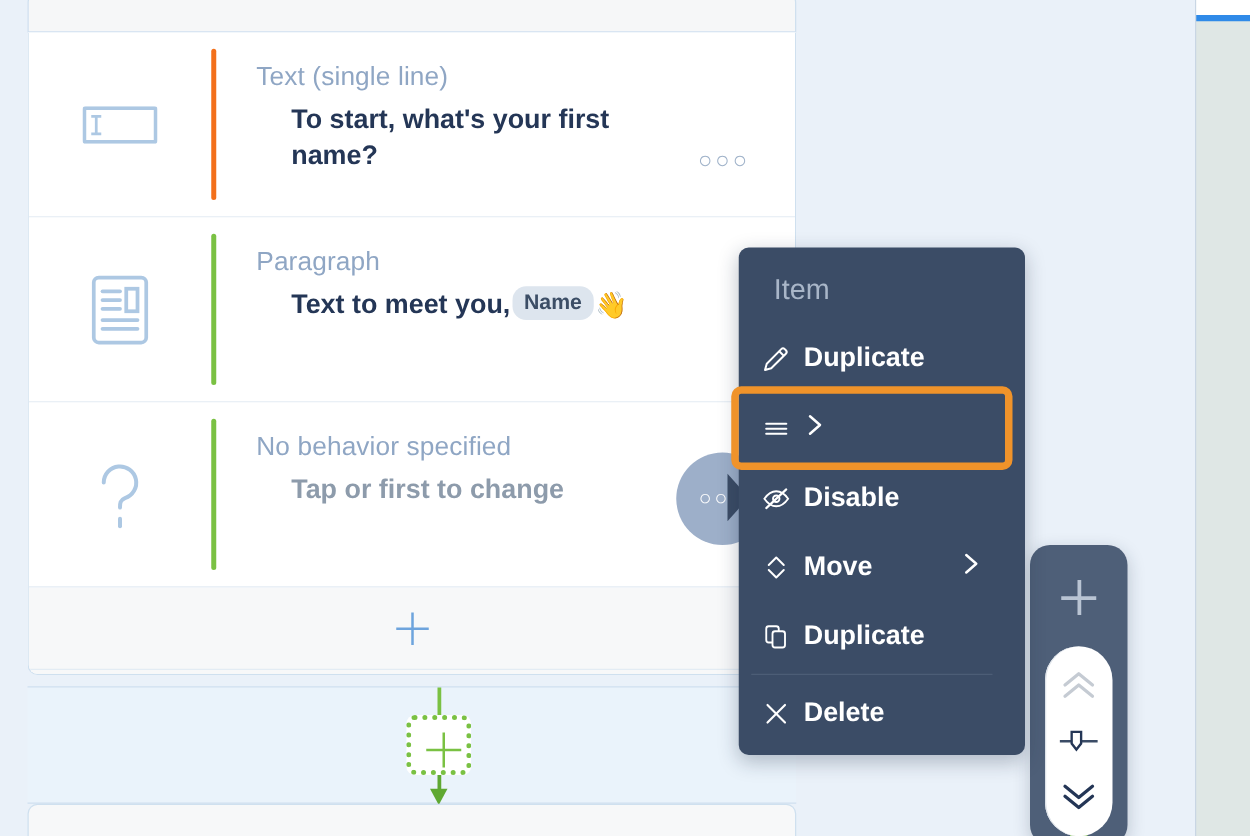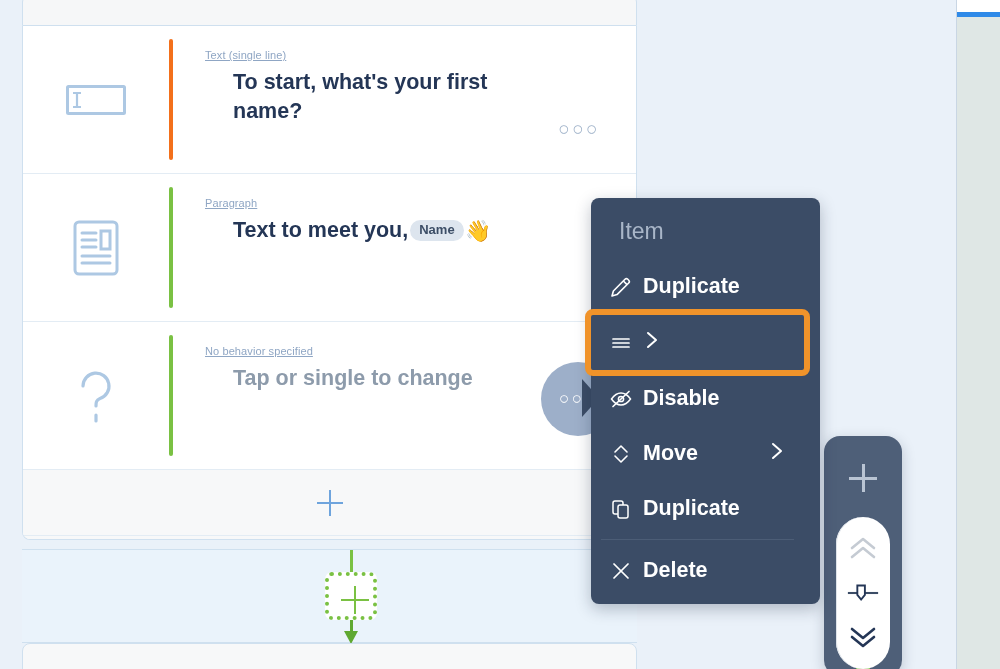--- a/index.html
+++ b/index.html
@@ -56,43 +56,42 @@
   }
   .row-icon {
     width: 146px; flex: 0 0 146px;
     display: flex; align-items: center; justify-content: center;
     height: 148px;
     color: #aac5e0;
   }
   .accent-bar { width: 4px; flex: 0 0 4px; border-radius: 2px; align-self: stretch; margin: 13px 0; }
   .row-body { flex: 1; padding: 22px 0 0 32px; min-width: 0; }
   .row-kind {
-    font-size: 11px; color: #8fa6c4; line-height: 1.35; margin-bottom: 5px;
+    font-size: 21px; color: #8fa6c4; line-height: 1.35; margin-bottom: 5px;
     letter-spacing: .1px;
-    text-decoration: underline;
   }
   .row-title {
     font-size: 21.5px; color: #243656; line-height: 1.34; font-weight: 700;
     max-width: 290px;
     margin-left: 28px;
   }
   .row-title.muted { color: #8d9bab; }
   .row-dots {
     position: absolute; right: 36px; top: 92px;
     color: #9fb2c9; font-size: 19px; letter-spacing: 2.4px; line-height: 1;
     user-select: none;
   }
   .row-dots.r1 { top: 93px; }
   .row-dots.r2 { top: 241px; right: 36px; }
 
   .pill {
     display: inline-block;
     background: #dde5ee; color: #3c4e66;
     border-radius: 11px; padding: 2px 9px 3px;
-    font-size: 13px; line-height: 1.25; vertical-align: 3px;
+    font-size: 17px; line-height: 1.25; vertical-align: 3px;
     margin: 0 2px;
   }
   .emoji { font-size: 21px; vertical-align: -1px; }
 
   
   .add-strip {
     height: 66px; background: #f7f8f9;
     display: flex; align-items: center; justify-content: center;
     border-bottom: 1px solid #e3ecf4;
   }
@@ -264,21 +263,21 @@
     <div class="row">
       <div class="row-icon">
         <svg width="52" height="62" viewBox="0 0 52 62" aria-hidden="true">
           <path d="M13 21 a13 13 0 1 1 17 12.5 c-4 1.6 -4 4 -4 7.5" fill="none" stroke="#adc8e3" stroke-width="3.2" stroke-linecap="round"></path>
           <line x1="26" y1="50" x2="26" y2="56" stroke="#adc8e3" stroke-width="3.2" stroke-linecap="round"></line>
         </svg>
       </div>
       <div class="accent-bar" style="background:#7ac143"></div>
       <div class="row-body">
         <div class="row-kind">No behavior specified</div>
-        <div class="row-title muted">Tap or single to change</div>
+        <div class="row-title muted">Tap or first to change</div>
       </div>
     </div>
 
     <div class="add-strip">
       <div class="add-plus"></div>
     </div>
     <div class="tail-strip"></div>
   </div>
 
   <div class="drop-zone">

